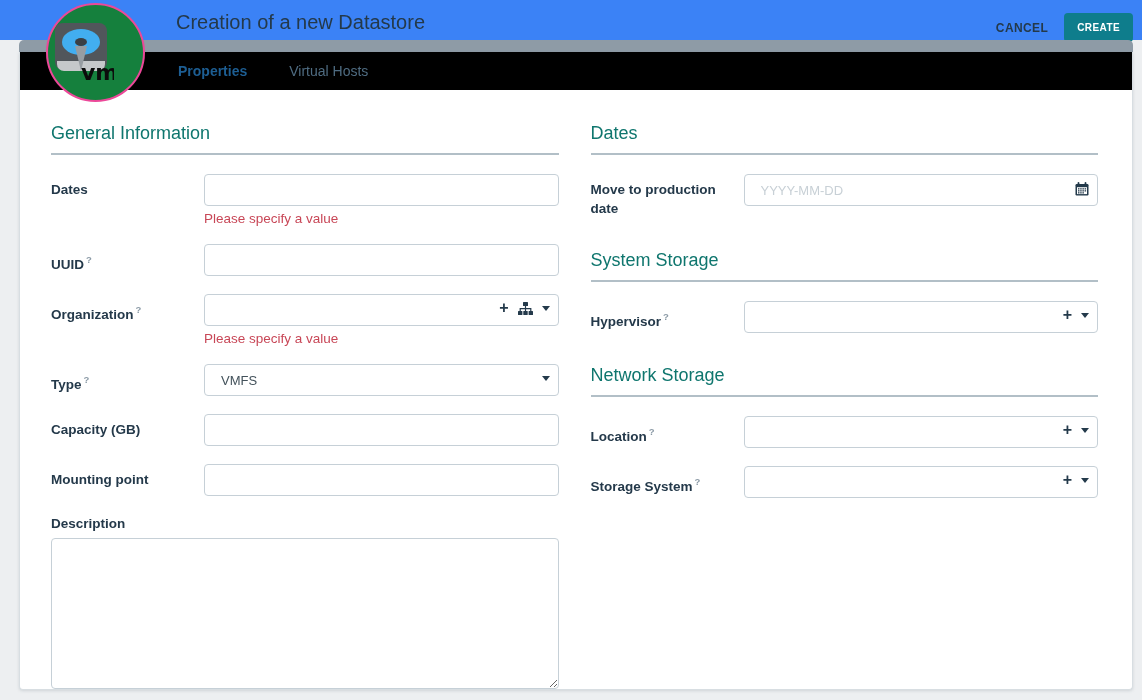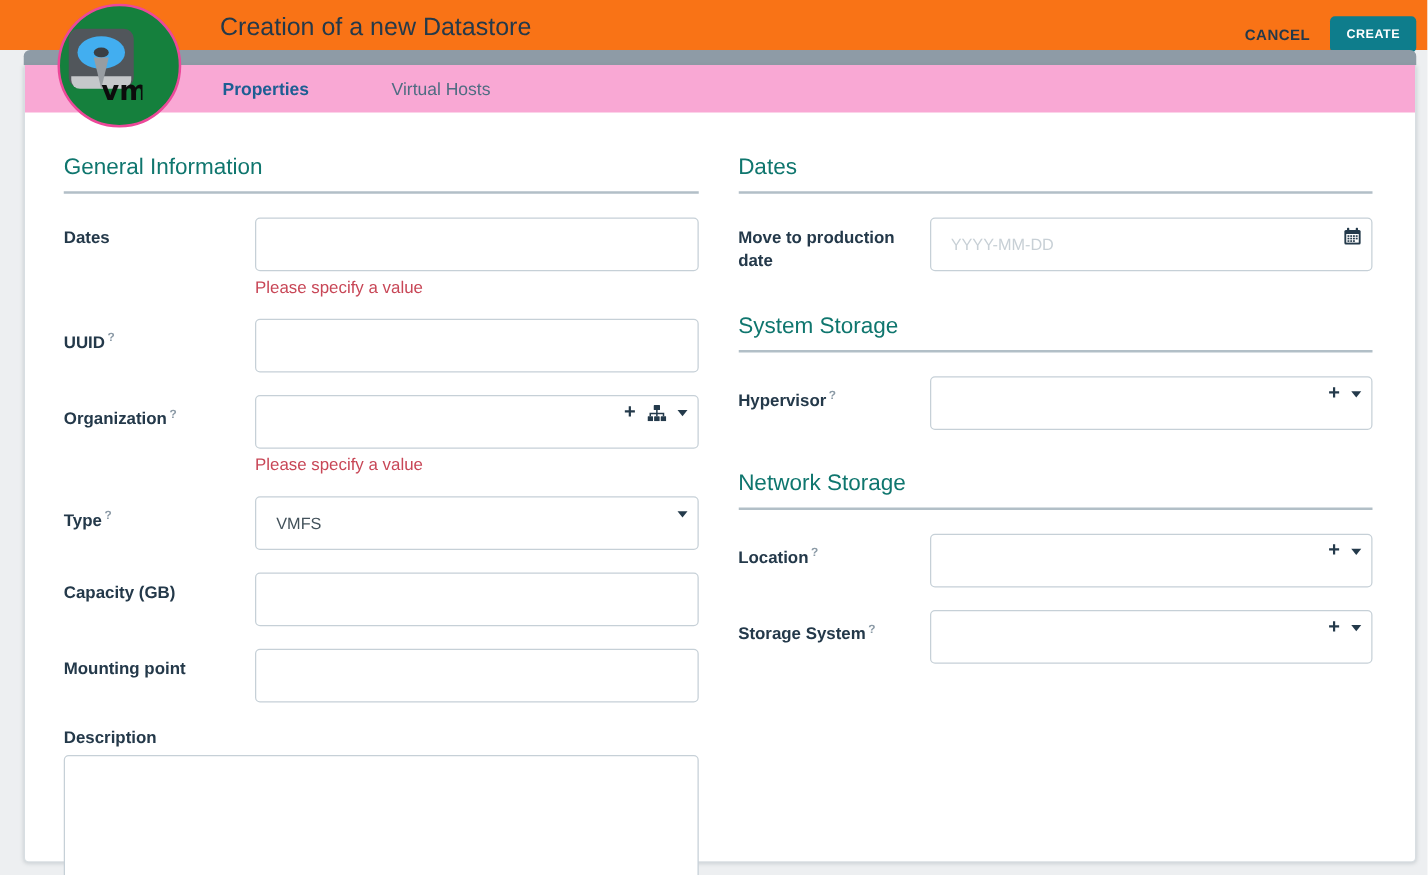--- a/index.html
+++ b/index.html
@@ -2,50 +2,50 @@
 <html><head>
 <meta charset="utf-8">
 <style>
   * { margin:0; padding:0; box-sizing:border-box; }
   html,body { width:1142px; height:700px; }
   body { font-family:"Liberation Sans", sans-serif; background:#edeff1; position:relative; overflow:hidden; }
 
   .page { position:relative; width:1142px; height:700px; }
 
   
-  .topbar { position:absolute; left:0; top:0; width:100%; height:40px; background:#f97316; }
+  .topbar { position:absolute; left:0; top:0; width:100%; height:40px; background:#3b82f6; }
   .page-title { position:absolute; left:176px; top:11px; font-size:20px; color:#24394a; font-weight:400; }
   .actions { position:absolute; right:9px; top:13px; display:flex; align-items:center; gap:14px; }
   .cancel-btn { background:none; border:none; font-family:inherit; font-size:12px; font-weight:bold; letter-spacing:.4px; color:#24394a; cursor:pointer; padding:6px 2px; }
   .create-btn { background:#0e7d8c; border:none; font-family:inherit; font-size:10px; font-weight:bold; letter-spacing:.4px; color:#ffffff; cursor:pointer; padding:9px 13px; border-radius:4px; }
 
   
   .accent-bar { position:absolute; left:19px; top:40px; width:1114px; height:12px; background:#8e9ba6; border-radius:5px 5px 0 0; }
   .panel { position:absolute; left:19px; top:52px; width:1114px; height:638px; background:#fff; border:1px solid #d8dee2; border-top:none; border-radius:0 0 4px 4px; box-shadow:0 1px 3px rgba(120,130,140,.25); }
 
-  .tabs-row { height:38px; background:#f9a8d4; display:flex; align-items:center; padding-left:158px; gap:66px; }
+  .tabs-row { height:38px; background:#000000; display:flex; align-items:center; padding-left:158px; gap:42px; }
   .tab { font-size:14px; color:#4f6c82; cursor:pointer; }
   .tab.active { font-weight:bold; color:#1d5e93; }
 
   
   .logo-circle { position:absolute; left:46px; top:3px; width:99px; height:99px; border-radius:50%; background:#15803d; border:2px solid #ec4899; z-index:10; display:flex; align-items:center; justify-content:flex-start; }
 
   
   .content { display:grid; grid-template-columns:1fr 1fr; column-gap:32px; padding:33px 34px 0 31px; }
   .section-title { font-size:18px; font-weight:400; color:#0f766e; padding-bottom:9px; border-bottom:2px solid #b2bfc7; }
   .section-body { padding-top:19px; }
   .col .section + .section { margin-top:32px; }
 
   .row { display:grid; grid-template-columns:153px 1fr; margin-bottom:18px; align-items:start; }
   .lbl { font-size:13.5px; font-weight:bold; color:#24394a; padding-top:6px; line-height:19px; padding-right:10px; }
   .help { color:#8b9aa6; font-size:9.5px; font-weight:bold; margin-left:2px; vertical-align:super; }
 
   .field { position:relative; }
   .txt, .select {
-    width:100%; height:43px; border:1px solid #c6d0d7; border-radius:4px;
+    width:100%; height:32px; border:1px solid #c6d0d7; border-radius:4px;
     background:#fff; font-family:inherit; font-size:13px; color:#43525b;
     padding:0 16px; outline:none;
   }
   .txt::placeholder { color:#c8d0d6; opacity:1; }
   .select { display:flex; align-items:center; cursor:pointer; }
   .pad-r-sm { padding-right:30px; } .pad-r-md { padding-right:44px; } .pad-r-lg { padding-right:72px; }
 
   .icons { position:absolute; right:9px; top:0; height:29px; display:flex; align-items:center; gap:9px; }
   .plus { font-size:16px; font-weight:bold; color:#243a4b; line-height:1; cursor:pointer; margin-top:-2px; }
   .caret { width:0; height:0; border-left:4.5px solid transparent; border-right:4.5px solid transparent; border-top:5.5px solid #243a4b; cursor:pointer; }

